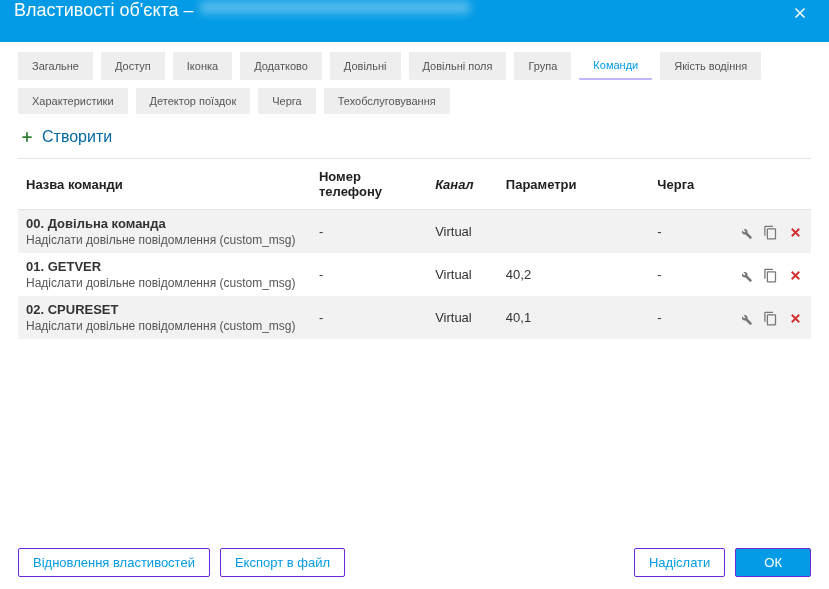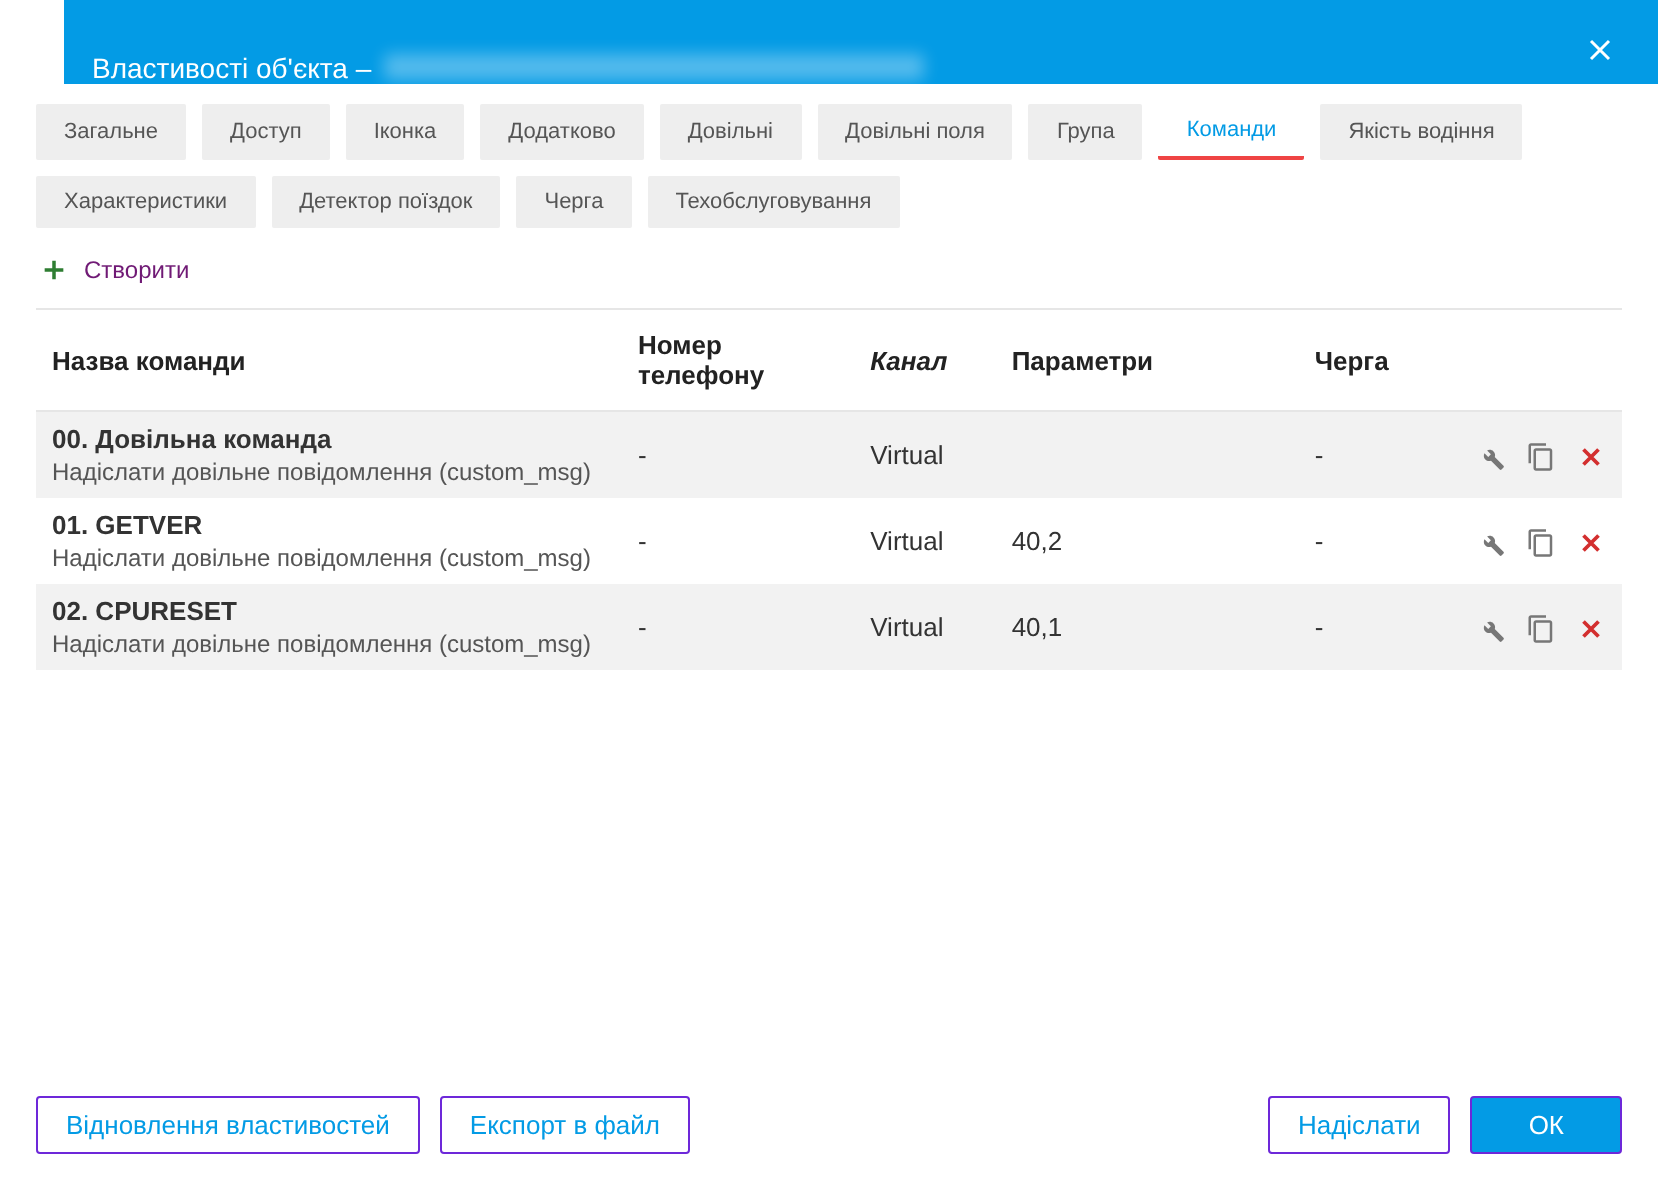--- a/index.html
+++ b/index.html
@@ -11,25 +11,24 @@
     width: 829px;
     height: 589px;
     overflow: hidden;
     position: relative;
   }
   .header {
     background: #039be5;
     color: #fff;
     height: 42px;
     display: flex;
-    align-items: flex-end;
+    align-items: flex-start;
     padding: 0 14px;
-    font-size: 14px;
+    font-size: 18px;
     font-weight: 400;
-    margin-left: 32px;
   }
   .header-title { flex: 0 0 auto; }
   .header-sub {
     margin-left: 6px;
     flex: 1 1 auto;
     height: 16px;
     position: relative;
   }
   .header-sub::before {
     content: "";
@@ -58,37 +57,37 @@
     color: #555;
     border: none;
     padding: 7px 14px;
     font-size: 11px;
     cursor: pointer;
     border-radius: 1px;
   }
   .tab.active {
     background: #fff;
     color: #039be5;
-    border-bottom: 2px solid #ef4444;
+    border-bottom: 2px solid #c4b5fd;
   }
   .toolbar {
     padding: 8px 20px 10px 20px;
     display: flex;
     align-items: center;
     gap: 8px;
   }
   .plus-icon {
     display: inline-flex;
     width: 14px; height: 14px;
     color: #2e7d32;
   }
   .plus-icon svg { width: 14px; height: 14px; }
   .create-btn {
     background: none; border: none;
-    font-size: 12px; color: #701a75;
+    font-size: 16px; color: #0369a1;
     cursor: pointer;
     display: flex; align-items: center; gap: 8px;
     padding: 2px 0;
   }
   .table {
     width: calc(100% - 36px);
     margin: 0 18px;
     border-collapse: collapse;
     font-size: 13px;
   }

